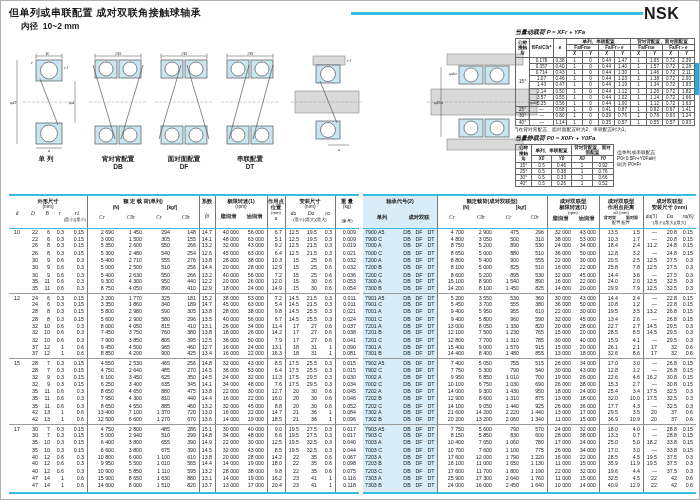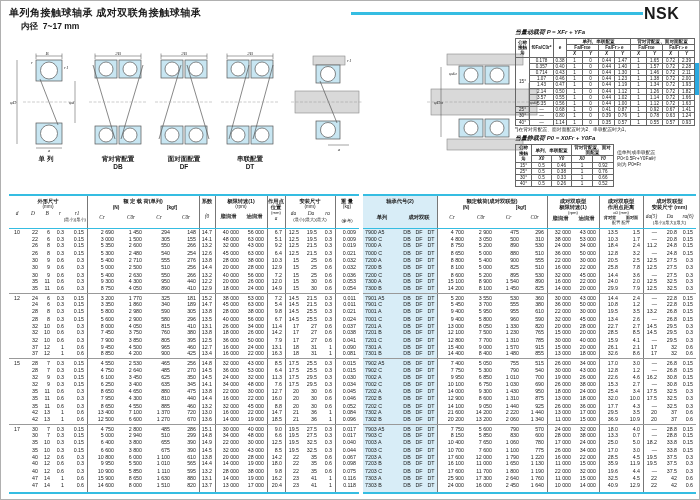--- a/index.html
+++ b/index.html
@@ -50,23 +50,23 @@
   .ball{fill:#fff;stroke:#555;stroke-width:0.7;}
   .gray{fill:#d9d9d9;stroke:#888;stroke-width:0.6;}
   .dim{stroke:#444;stroke-width:0.5;}
   .dtx{font-size:5px;font-style:italic;font-family:"Liberation Serif",serif;fill:#333;}
 </style>
 </head>
 <body>
 
 <div class="page">
 
-  <div class="abs title">单列角接触球轴承  成对双联角接触球轴承</div>
+  <div class="abs title">但单列或串联配置  成对双联角接触球轴承</div>
   <div class="abs subtitle">
-    <span>内径</span>&nbsp;&nbsp;<span>7~17 mm</span>
+    <span>内径</span>&nbsp;&nbsp;<span>10~2 mm</span>
   </div>
   <div class="abs cyanrule"></div>
   <div class="abs nsk">NSK</div>
   <div class="abs pagetab"></div>
 
   <svg class="abs" style="left:8px;top:50px" width="74" height="102" viewBox="0 0 74 102">
     <line x1="27" y1="5" x2="53" y2="5" class="dim"></line>
       <line x1="27" y1="2.5" x2="27" y2="8" class="dim"></line>
       <line x1="53" y1="2.5" x2="53" y2="8" class="dim"></line>
     <text x="38" y="4" class="dtx" text-anchor="middle">B</text>

